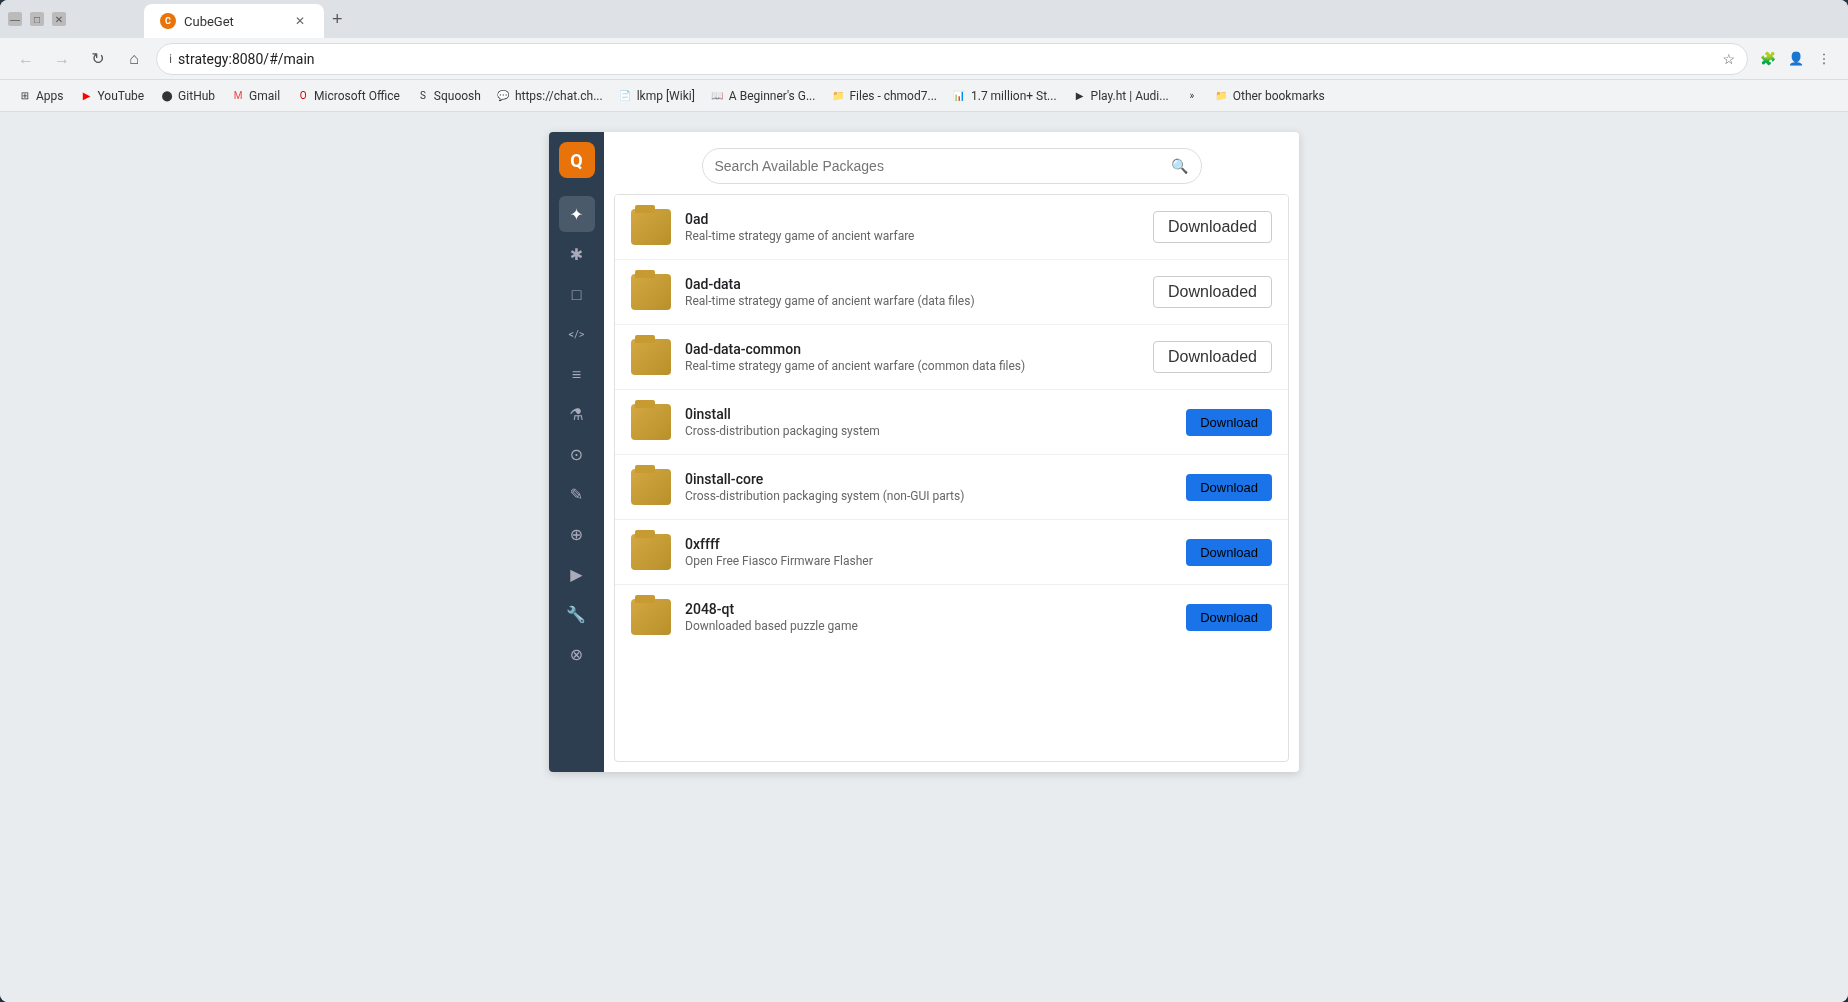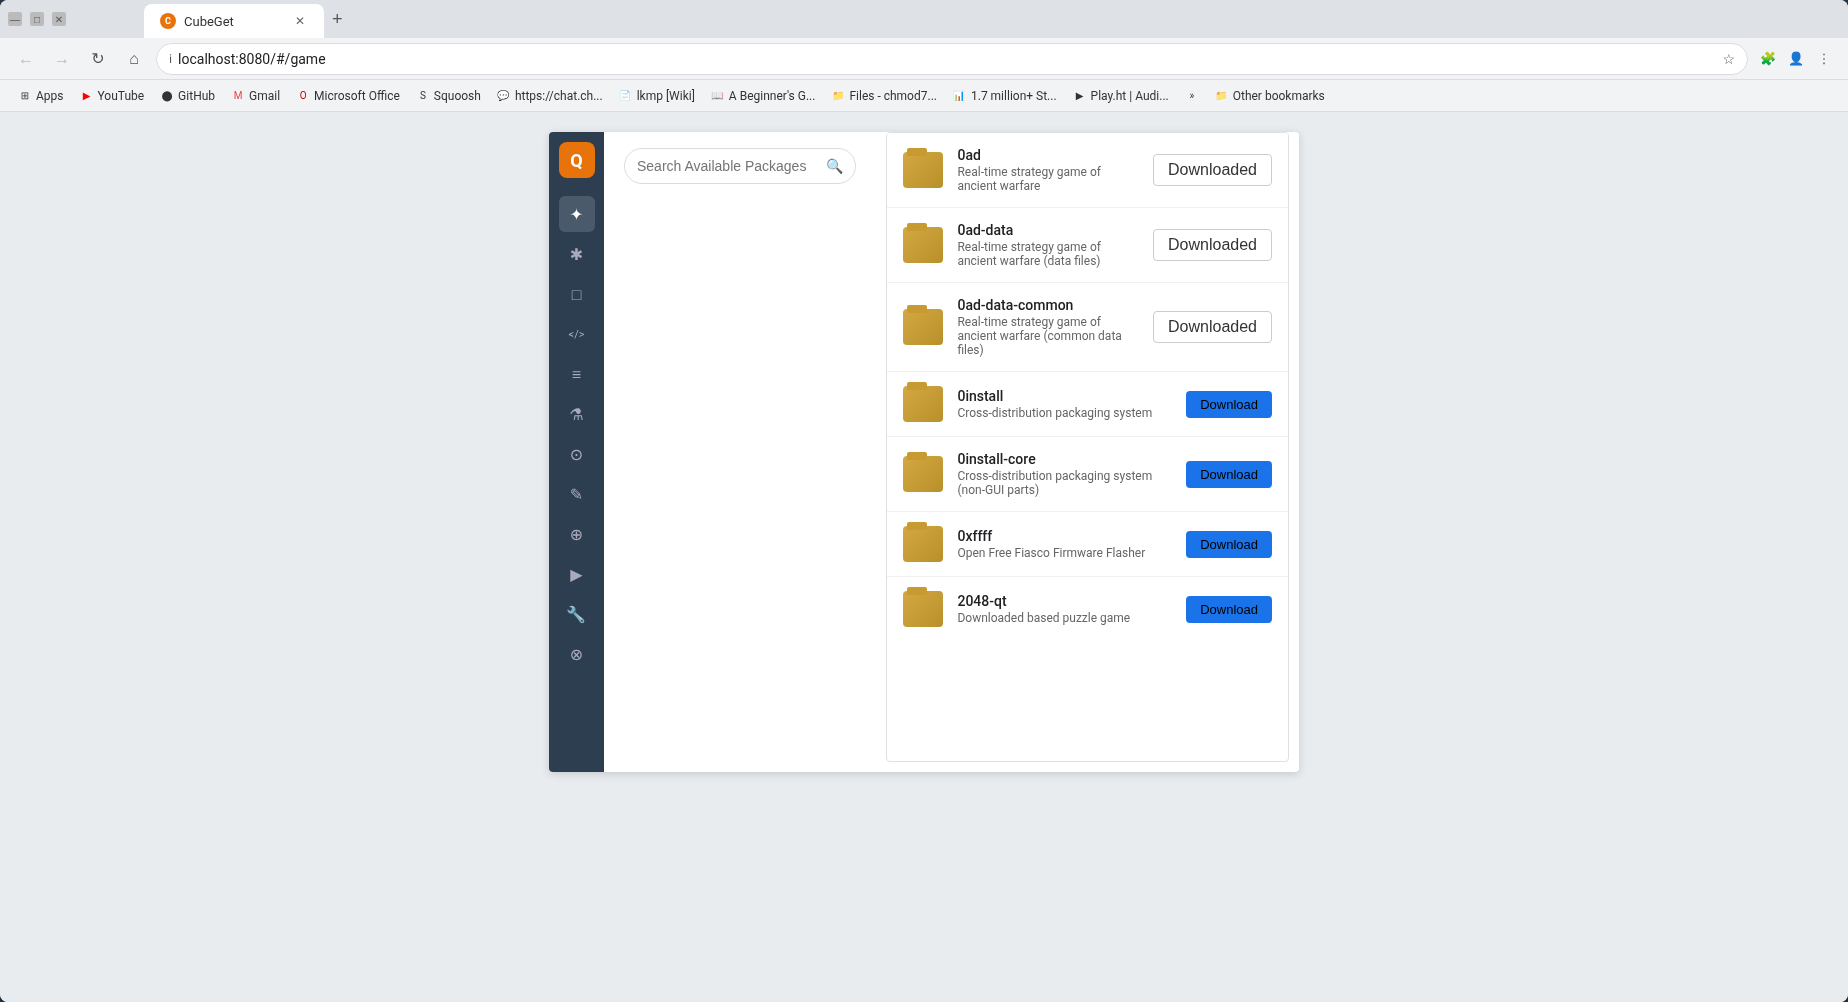--- a/index.html
+++ b/index.html
@@ -272,21 +272,21 @@
       color: #aab;
       font-size: 16px;
       transition: background 0.15s;
     }
     .sidebar-item.active { background: rgba(255,255,255,0.15); color: white; }
 
     
     .main-content {
       flex: 1;
       display: flex;
-      flex-direction: row;
+      flex-direction: column;
       overflow: hidden;
     }
 
     .search-bar-container {
       padding: 16px 20px 10px;
       display: flex;
       justify-content: center;
     }
 
     .search-bar {
@@ -421,21 +421,21 @@
     </div>
   </div>
 
   <div class="address-bar-row">
     <button class="nav-btn disabled">←</button>
     <button class="nav-btn disabled">→</button>
     <button class="nav-btn">↻</button>
     <button class="nav-btn">⌂</button>
     <div class="address-bar">
       <span class="address-icon">ℹ</span>
-      <span class="address-text">localhost:8080/#/game</span>
+      <span class="address-text">strategy:8080/#/main</span>
       <span class="address-star">☆</span>
     </div>
     <div class="toolbar-icons">
       <button class="toolbar-icon-btn">🧩</button>
       <button class="toolbar-icon-btn">👤</button>
       <button class="toolbar-icon-btn">⋮</button>
     </div>
   </div>
 
   <div class="bookmarks-bar">

